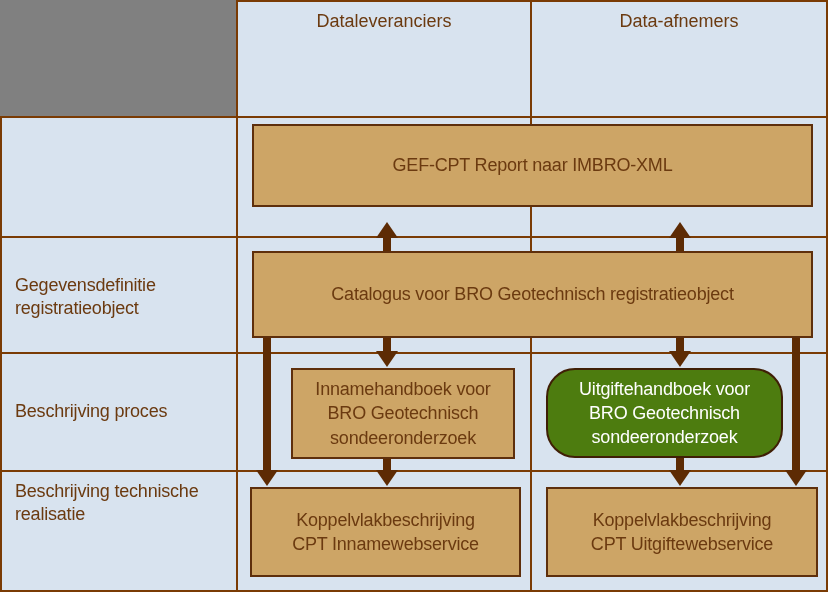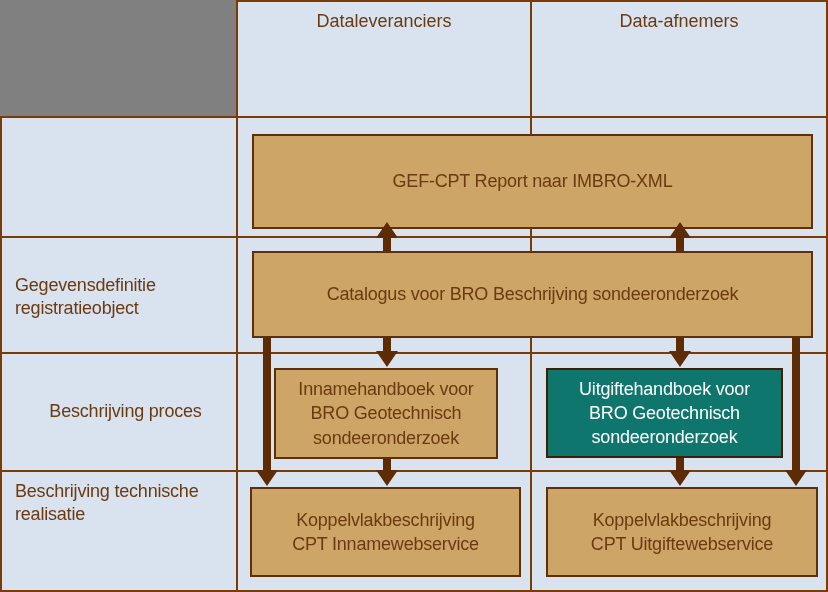--- a/index.html
+++ b/index.html
@@ -18,21 +18,21 @@
   
   .hcell{position:absolute;top:0;height:115px;display:flex;justify-content:center;align-items:flex-start;
          padding-top:11px;box-sizing:border-box;font-size:18px;z-index:3;}
   
   .rcell{position:absolute;left:0;width:236px;display:flex;align-items:center;box-sizing:border-box;
          padding-left:15px;font-size:18px;letter-spacing:-0.2px;white-space:pre-line;line-height:1.3;z-index:3;}
   
   .box{position:absolute;background:#CDA566;border:2px solid #5E2F0C;box-sizing:border-box;
        display:flex;align-items:center;justify-content:center;text-align:center;
        font-size:18px;letter-spacing:-0.2px;line-height:1.35;white-space:pre-line;z-index:4;}
-  .box.dark{background:#0f766e;border-color:#3F1F06;color:#FFFFFF;}
+  .box.dark{background:#4d7c0f;border-color:#3F1F06;color:#FFFFFF;border-radius:29px;}
   
   .arr{position:absolute;width:22px;z-index:5;}
   .arr .shaft{position:absolute;left:7px;width:8px;background:#5D2B04;}
   .arr .head{position:absolute;left:0;width:0;height:0;border-left:11px solid transparent;border-right:11px solid transparent;}
   .arr.up .shaft{top:12px;bottom:0;}
   .arr.up .head{top:0;border-bottom:16px solid #5D2B04;}
   .arr.down .shaft{top:0;bottom:12px;}
   .arr.down .head{bottom:0;border-top:16px solid #5D2B04;}
 </style>
 </head>
@@ -57,33 +57,33 @@
     <span>Dataleveranciers</span>
   </div>
   <div class="hcell" style="left:532px;width:294px;">
     <span>Data-afnemers</span>
   </div>
 
   <div class="rcell" style="top:239px;height:116px;">
     <span>Gegevensdefinitie
 registratieobject</span>
   </div>
-  <div class="rcell" style="top:355px;height:114px;justify-content:center;">
+  <div class="rcell" style="top:355px;height:114px;">
     <span>Beschrijving proces</span>
   </div>
   <div class="rcell" style="top:445px;height:116px;">
     <span>Beschrijving technische
 realisatie</span>
   </div>
 
-  <div class="box" style="left:252px;top:134px;width:561px;height:95px;">GEF-CPT Report naar IMBRO-XML</div>
+  <div class="box" style="left:252px;top:124px;width:561px;height:83px;">GEF-CPT Report naar IMBRO-XML</div>
 
-  <div class="box" style="left:252px;top:251px;width:561px;height:87px;">Catalogus voor BRO Beschrijving sondeeronderzoek</div>
+  <div class="box" style="left:252px;top:251px;width:561px;height:87px;">Catalogus voor BRO Geotechnisch registratieobject</div>
 
-  <div class="box" style="left:274px;top:368px;width:224px;height:91px;text-align:center;">Innamehandboek voor
+  <div class="box" style="left:291px;top:368px;width:224px;height:91px;text-align:center;">Innamehandboek voor
 BRO Geotechnisch
 sondeeronderzoek</div>
 
   <div class="box dark" style="left:546px;top:368px;width:237px;height:90px;">Uitgiftehandboek voor
 BRO Geotechnisch
 sondeeronderzoek</div>
 
   <div class="box" style="left:250px;top:487px;width:271px;height:90px;">Koppelvlakbeschrijving
 CPT Innamewebservice</div>
 

